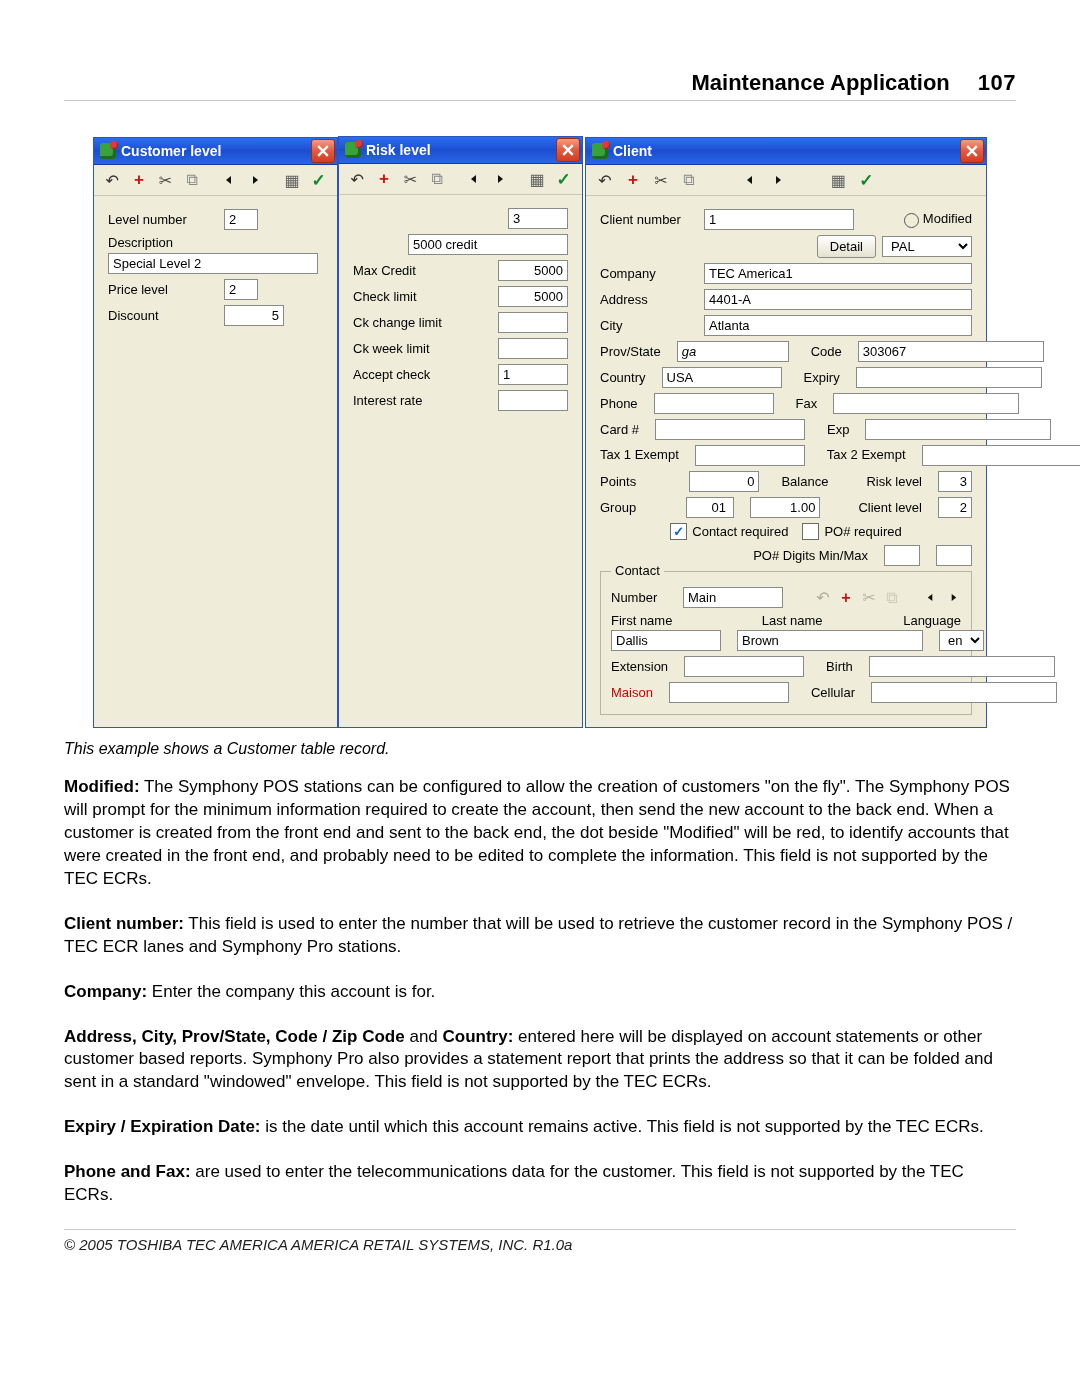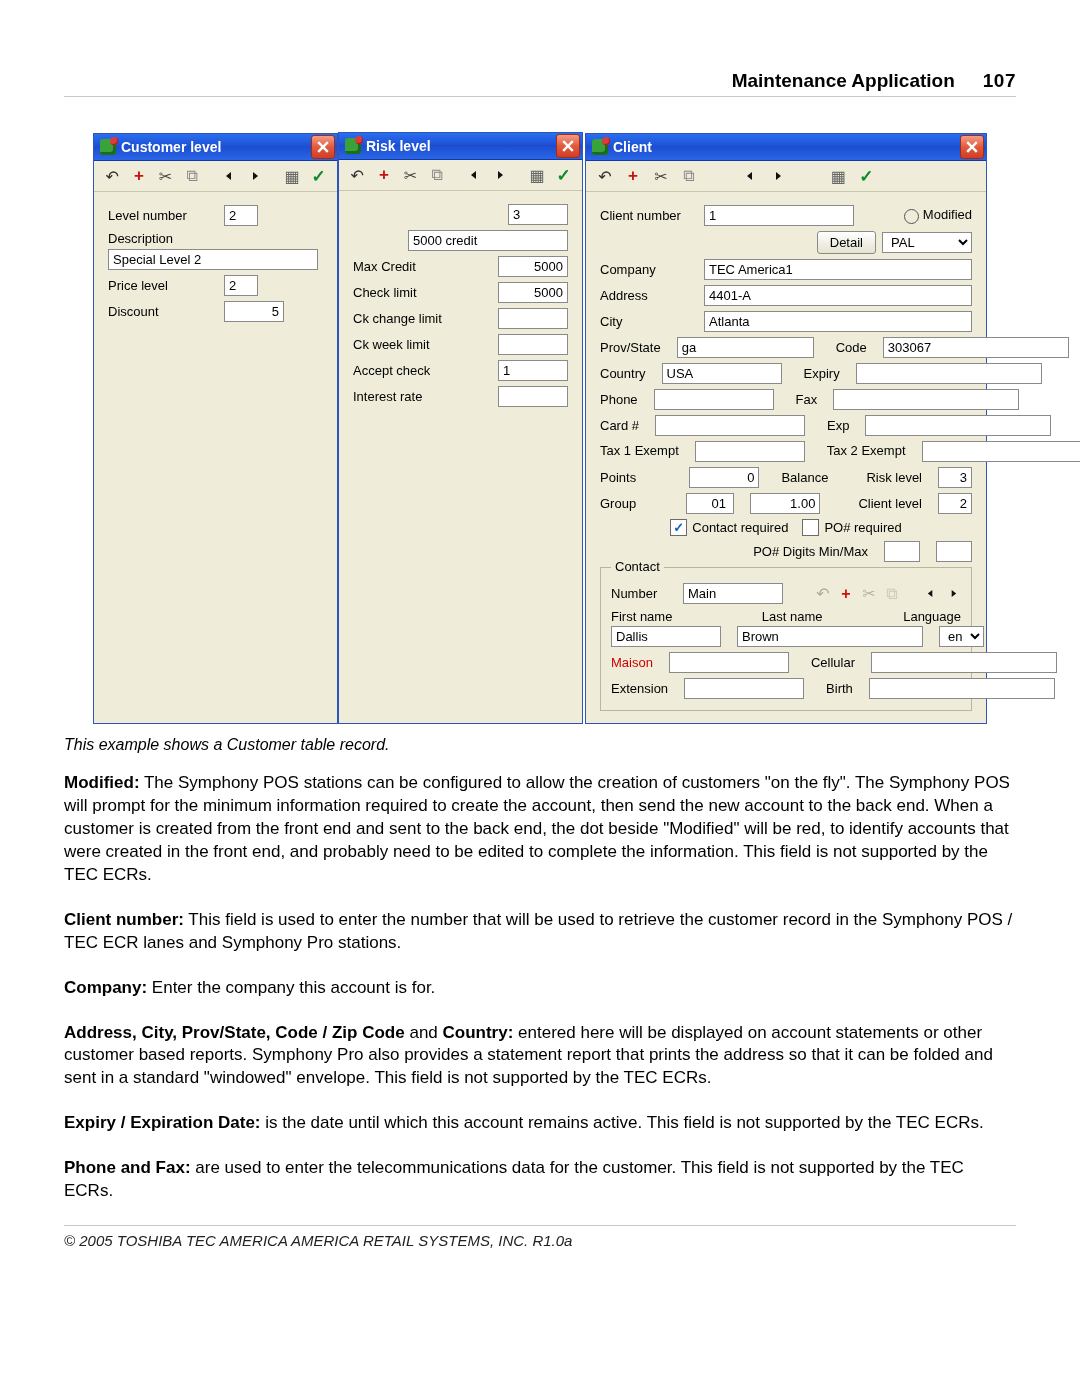--- a/index.html
+++ b/index.html
@@ -19,21 +19,21 @@
   .page{
     width:1080px;
     box-sizing:border-box;
     padding:70px 64px 40px 64px;
     font-family:Arial, Helvetica, sans-serif;
     color:var(--ink);
   }
   .page-header{
     display:flex; justify-content:flex-end; align-items:center;
     gap:28px; border-bottom:1px solid #c9c9c9; padding-bottom:4px;
-    font-size:19px;
+    font-size:22px;
   }
   .page-header .title{font-weight:700;}
   .page-header .num{font-weight:700; letter-spacing:0.5px;}
   .shot-wrap{
     margin:36px 0 12px 0;
     display:flex;
     gap:2px;
     justify-content:center;
   }
   
@@ -361,21 +361,21 @@
         <div class="row">
           <span class="lbl lc1">Address</span>
           <input class="fld grow" value="4401-A" style="">
         </div>
         <div class="row">
           <span class="lbl lc1">City</span>
           <input class="fld grow" value="Atlanta" style="">
         </div>
         <div class="row">
           <span class="lbl lc1">Prov/State</span>
-          <input class="fld" style="width: 137px;" value="ga">
+          <input class="fld" style="width: 112px; font-style: italic;" value="ga">
           <span class="rlbl">Code</span>
           <input class="fld grow" value="303067" style="">
         </div>
         <div class="row">
           <span class="lbl lc1">Country</span>
           <input class="fld" style="width: 120px;" value="USA">
           <span class="rlbl">Expiry</span>
           <input class="fld grow" value="" style="">
         </div>
         <div class="row">
@@ -460,29 +460,29 @@
             <span class="lbl">Language</span>
           </div>
           <div class="row" style="margin-top:-3px">
             <input class="fld" style="width: 110px;" value="Dallis">
             <input class="fld grow" value="Brown" style="">
             <select class="fld" style="width:62px">
               <option>en</option>
             </select>
           </div>
           <div class="row">
+            <span class="lbl lc2">Extension</span>
+            <input class="fld" style="width: 120px;" value="">
+            <span class="rlbl">Birth</span>
+            <input class="fld grow" value="" style="">
+          </div>
+          <div class="row">
             <span class="lbl lc2" style="color:var(--red-text)">Maison</span>
             <input class="fld" style="width: 120px;" value="">
             <span class="rlbl">Cellular</span>
-            <input class="fld grow" value="" style="">
-          </div>
-          <div class="row">
-            <span class="lbl lc2">Extension</span>
-            <input class="fld" style="width: 120px;" value="">
-            <span class="rlbl">Birth</span>
             <input class="fld grow" value="" style="">
           </div>
         </div>
       </div>
     </div>
 
   </div>
 
   <div class="caption">This example shows a Customer table record.</div>
 

